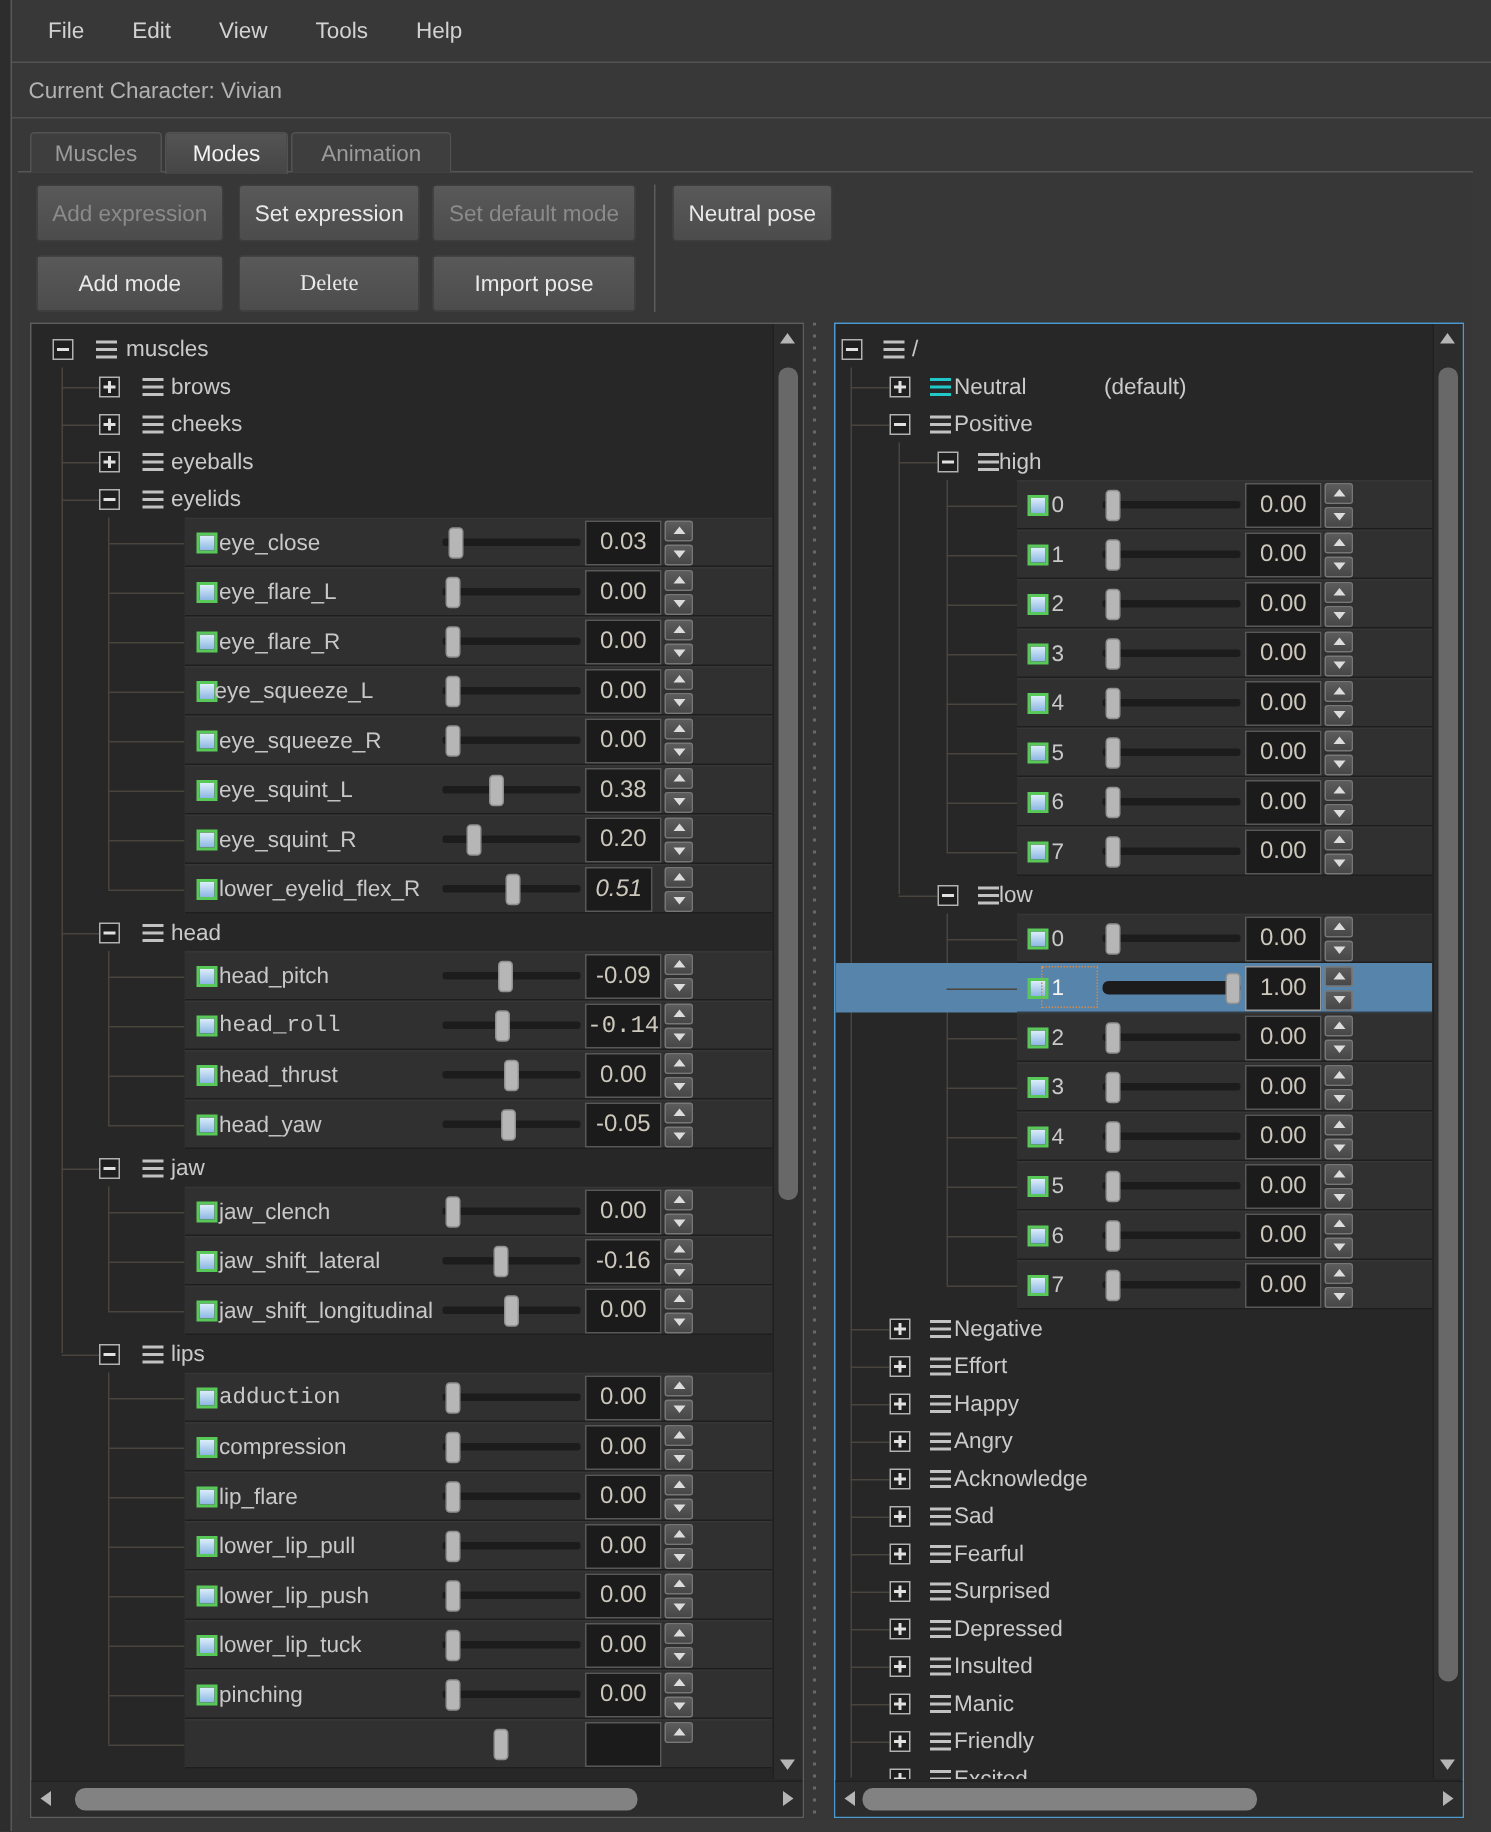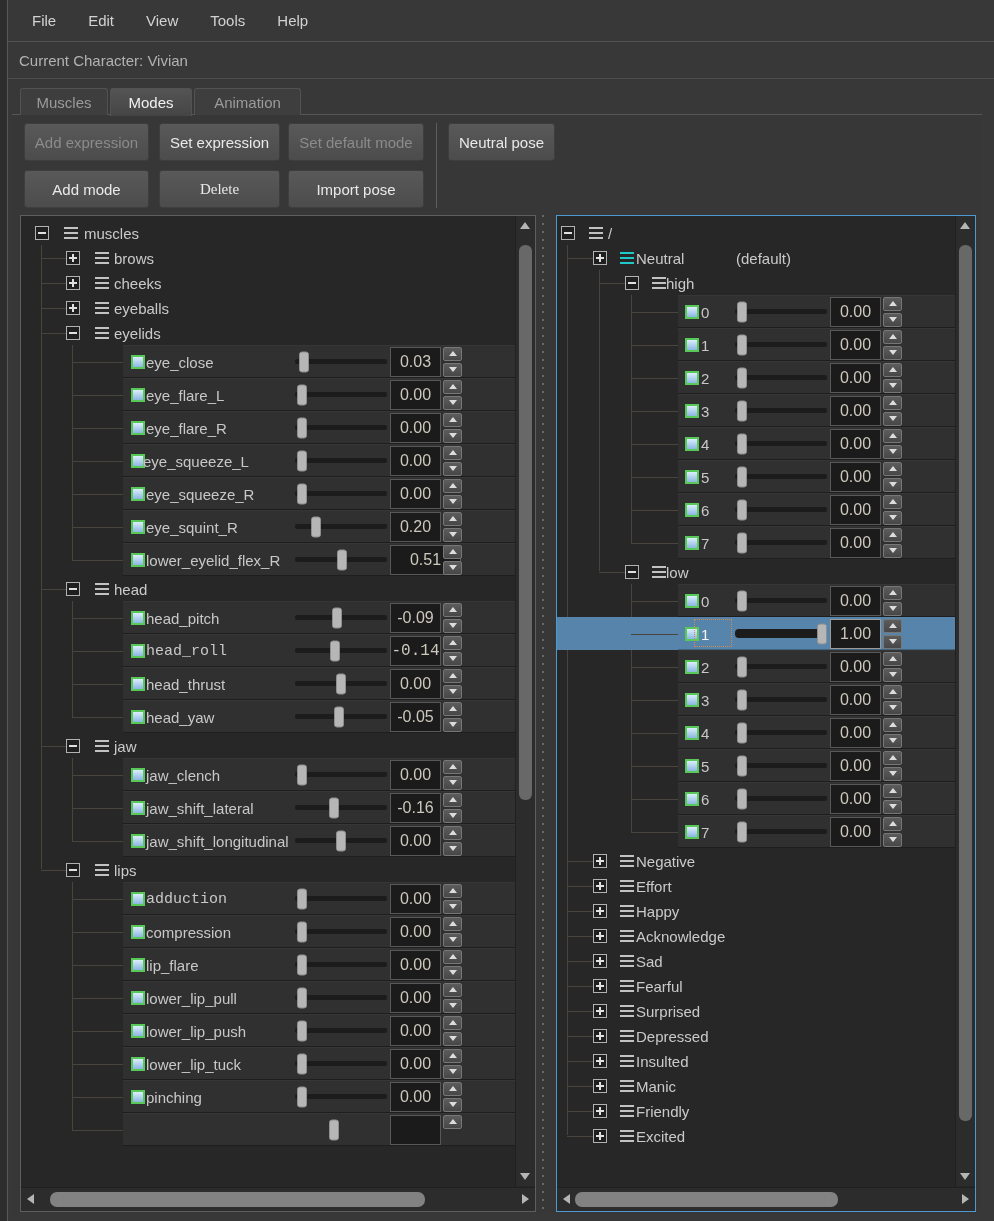--- a/index.html
+++ b/index.html
@@ -255,20 +255,39 @@
                 </div>
                 <div class="sb">
                   <div class="tri-down"></div>
                 </div>
               </div>
             </div>
           </div>
           <div class="row lrow">
             <div class="band" style="left: 102px;">
               <div class="cb" style="left: 8px;"></div>
+              <div class="llabel" style="left: 23px;">eye_squint_L</div>
+              <div class="slider" style="left: 172px; width: 92px;">
+                <div class="track"></div>
+                <div class="handle" style="left: 31px;"></div>
+              </div>
+              <div class="spin" style="left: 267px; width: 51px;">0.38</div>
+              <div class="spn" style="left: 320px;">
+                <div class="sb">
+                  <div class="tri-up"></div>
+                </div>
+                <div class="sb">
+                  <div class="tri-down"></div>
+                </div>
+              </div>
+            </div>
+          </div>
+          <div class="row lrow">
+            <div class="band" style="left: 102px;">
+              <div class="cb" style="left: 8px;"></div>
               <div class="llabel" style="left: 23px;">eye_squint_R</div>
               <div class="slider" style="left: 172px; width: 92px;">
                 <div class="track"></div>
                 <div class="handle" style="left: 16px;"></div>
               </div>
               <div class="spin" style="left: 267px; width: 51px;">0.20</div>
               <div class="spn" style="left: 320px;">
                 <div class="sb">
                   <div class="tri-up"></div>
                 </div>
@@ -279,21 +298,21 @@
             </div>
           </div>
           <div class="row lrow">
             <div class="band" style="left: 102px;">
               <div class="cb" style="left: 8px;"></div>
               <div class="llabel" style="left: 23px;">lower_eyelid_flex_R</div>
               <div class="slider" style="left: 172px; width: 92px;">
                 <div class="track"></div>
                 <div class="handle" style="left: 42px;"></div>
               </div>
-              <div class="spin" style="left: 267px; width: 71px;">0.51</div>
+              <div class="spin" style="left: 267px; width: 45px; font-style: italic;">0.51</div>
               <div class="spn" style="left: 320px;">
                 <div class="sb">
                   <div class="tri-up"></div>
                 </div>
                 <div class="sb">
                   <div class="tri-down"></div>
                 </div>
               </div>
             </div>
           </div>
@@ -621,20 +640,25 @@
         <div class="ham" style="left: 32px;"></div>
         <div class="glabel" style="left: 51px;">/</div>
       </div>
       <div class="children" style="--gx: 10px; --sw: 26px; --gb: 13px;">
         <div class="row grow">
           <div class="ebox plus" style="left: 36px;"></div>
           <div class="ham cyan" style="left: 63px;"></div>
           <div class="glabel" style="left: 79px;">Neutral</div>
           <div class="suffix">(default)</div>
         </div>
+        <div class="row grow">
+          <div class="ebox" style="left: 36px;"></div>
+          <div class="ham" style="left: 63px;"></div>
+          <div class="glabel" style="left: 79px;">Positive</div>
+        </div>
         <div class="children" style="--gx: 42px; --sw: 26px; --gb: 277px;">
           <div class="row grow">
             <div class="ebox" style="left: 68px;"></div>
             <div class="ham" style="left: 95px;"></div>
             <div class="glabel" style="left: 109px;">high</div>
           </div>
           <div class="children" style="--gx: 74px; --sw: 47px; --gb: 16px;">
             <div class="row lrow">
               <div class="band" style="left: 121px;">
                 <div class="cb" style="left: 7px;"></div>
@@ -956,20 +980,25 @@
         </div>
         <div class="row grow">
           <div class="ebox plus" style="left: 36px;"></div>
           <div class="ham" style="left: 63px;"></div>
           <div class="glabel" style="left: 79px;">Effort</div>
         </div>
         <div class="row grow">
           <div class="ebox plus" style="left: 36px;"></div>
           <div class="ham" style="left: 63px;"></div>
           <div class="glabel" style="left: 79px;">Happy</div>
+        </div>
+        <div class="row grow">
+          <div class="ebox plus" style="left: 36px;"></div>
+          <div class="ham" style="left: 63px;"></div>
+          <div class="glabel" style="left: 79px;">Angry</div>
         </div>
         <div class="row grow">
           <div class="ebox plus" style="left: 36px;"></div>
           <div class="ham" style="left: 63px;"></div>
           <div class="glabel" style="left: 79px;">Acknowledge</div>
         </div>
         <div class="row grow">
           <div class="ebox plus" style="left: 36px;"></div>
           <div class="ham" style="left: 63px;"></div>
           <div class="glabel" style="left: 79px;">Sad</div>

